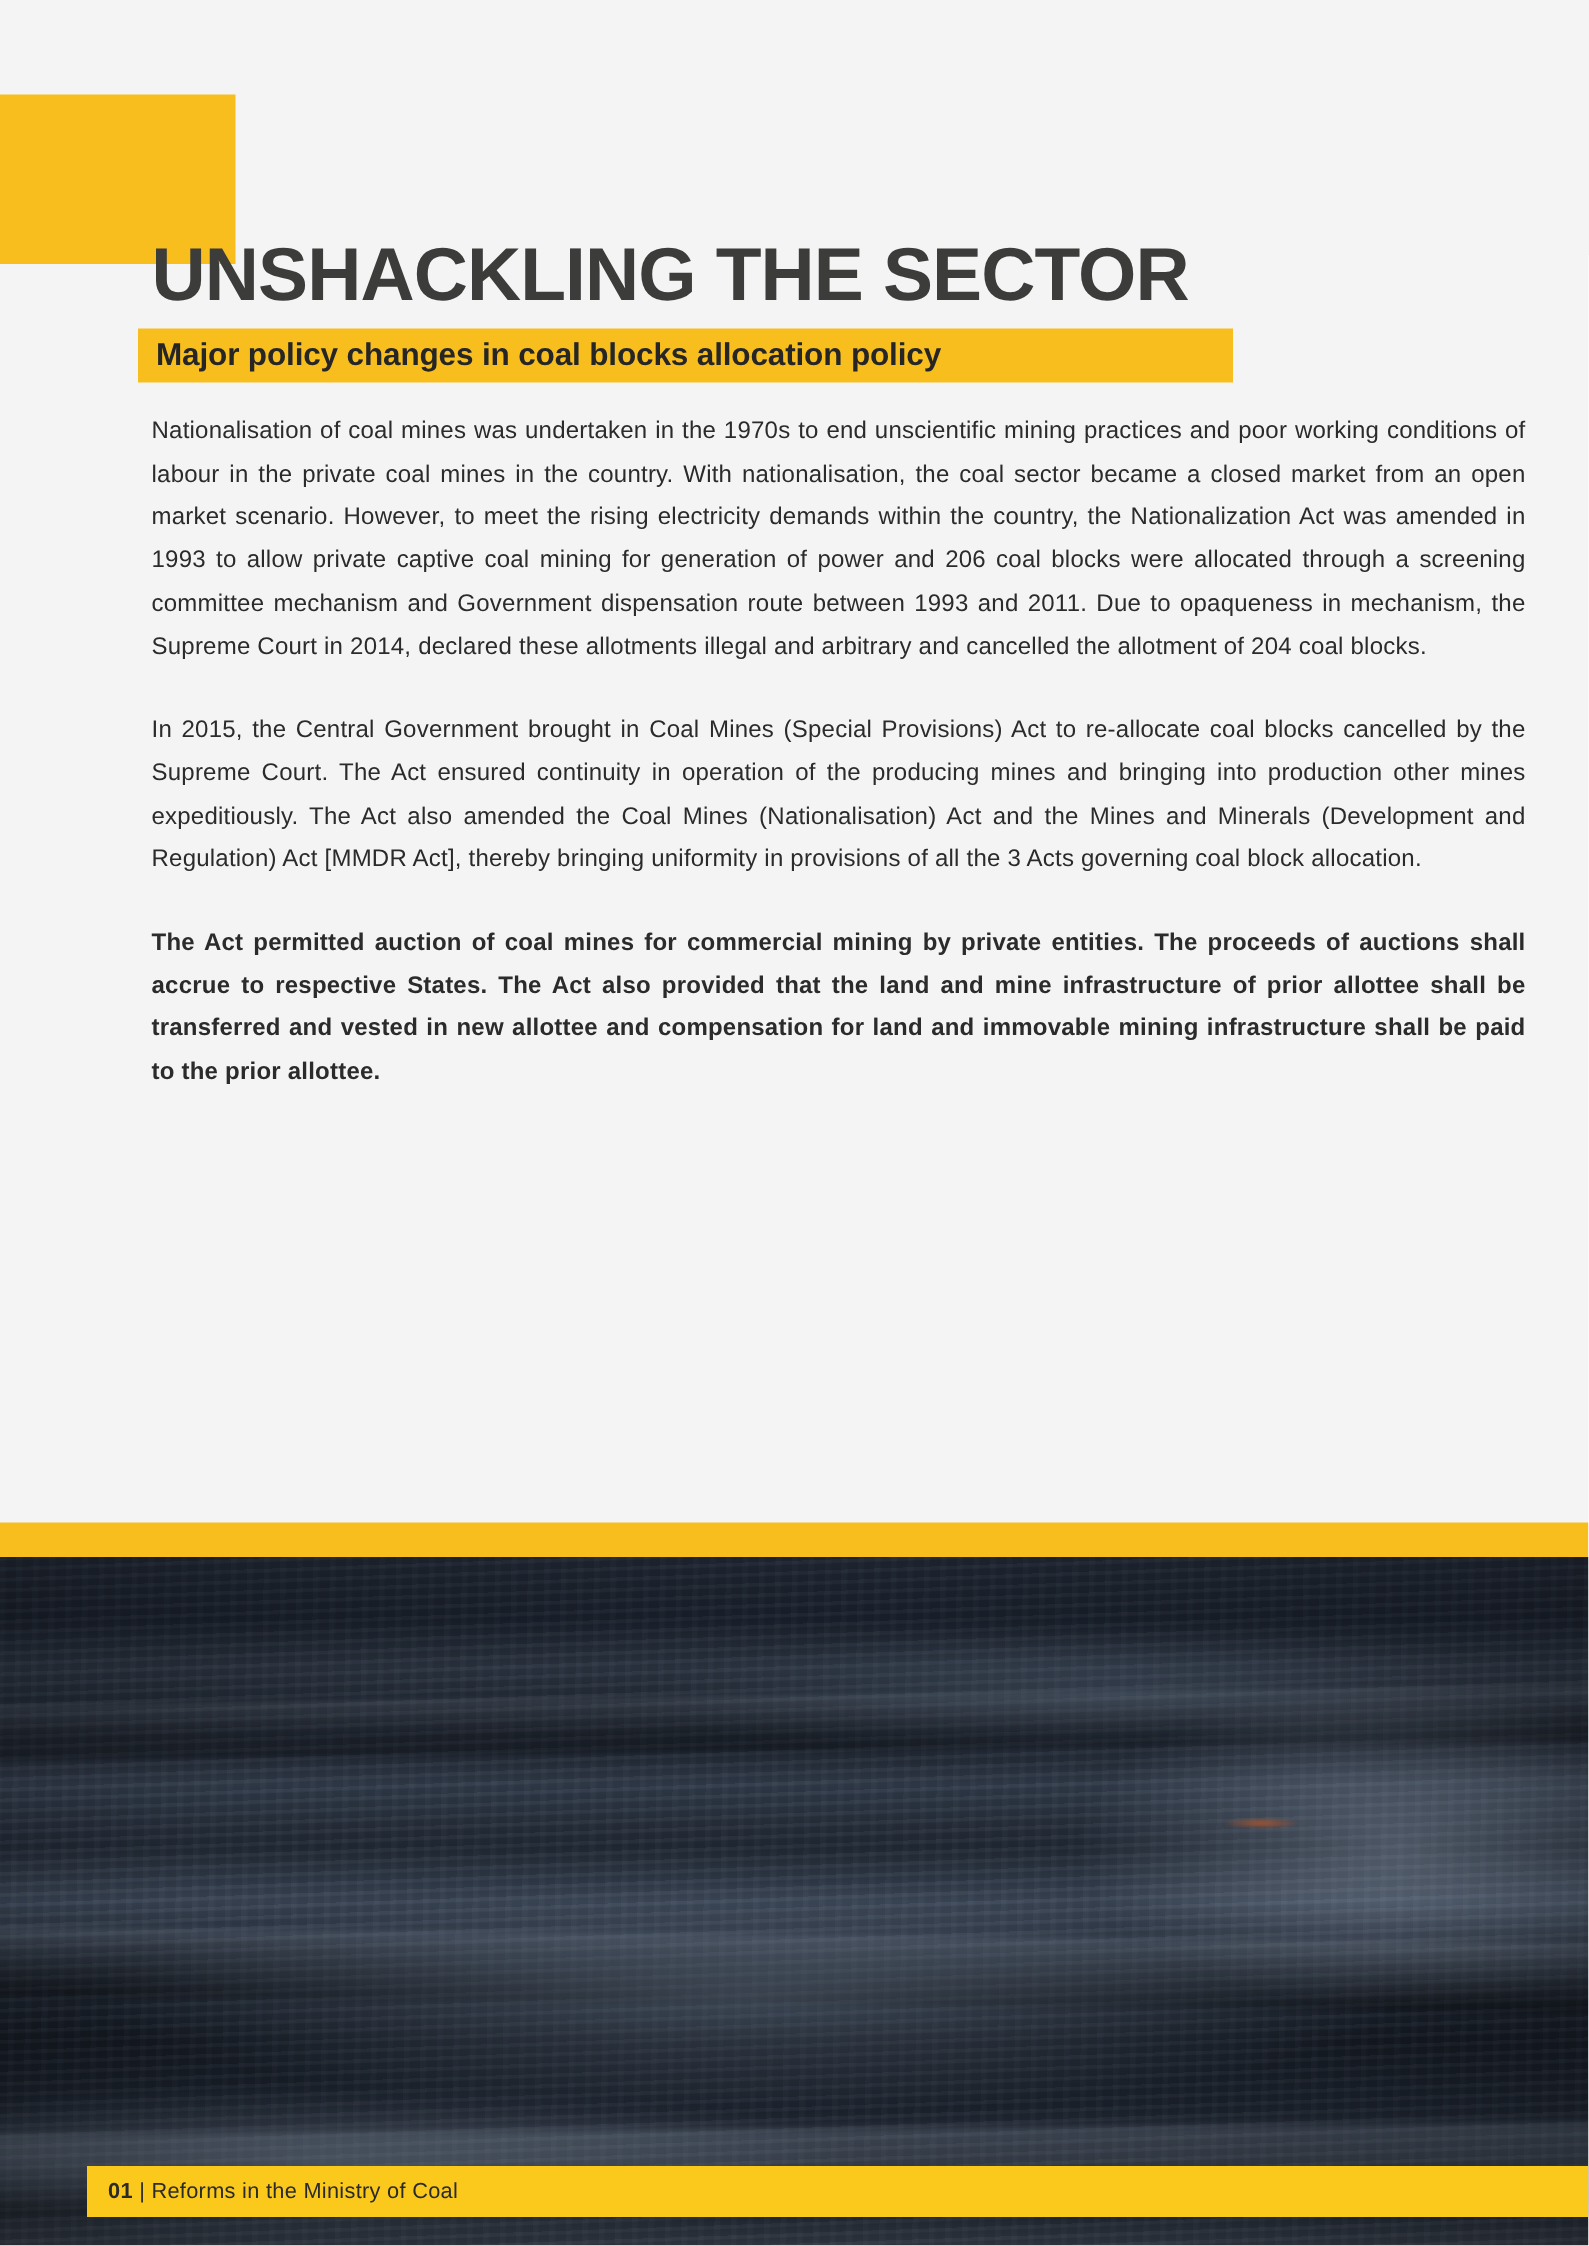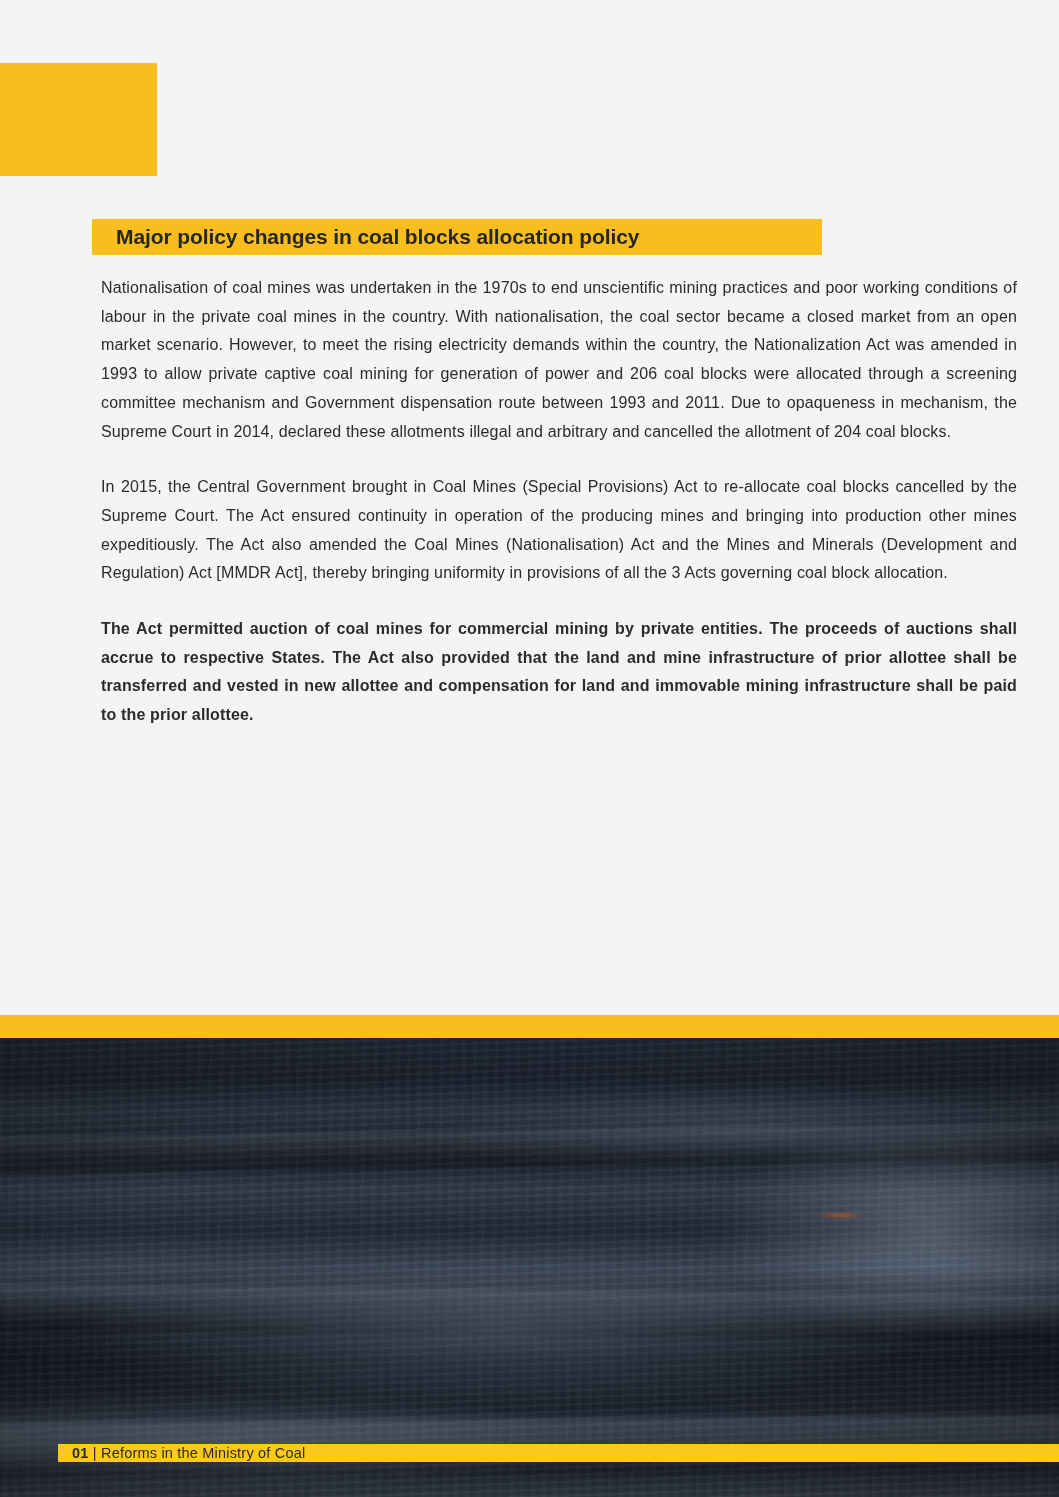--- a/index.html
+++ b/index.html
@@ -47,21 +47,21 @@
     position: absolute;
     left: 92px;
     top: 219px;
     width: 730px;
     height: 36px;
     background: #f7be1e;
     display: flex;
     align-items: center;
   }
   .section-heading-text {
-    padding-left: 24px;
+    padding-left: 12px;
     font-size: 21px;
     font-weight: 700;
     color: #262626;
     letter-spacing: -0.1px;
     font-family: "Liberation Sans", sans-serif;
   }
 
   
   .body-copy {
     position: absolute;
@@ -192,21 +192,21 @@
     inset: 0;
     background: radial-gradient(ellipse 95% 90% at 50% 48%, rgba(0,0,0,0) 40%, rgba(0,0,0,0.45) 100%);
   }
 
   
   .footer-bar {
     position: absolute;
     left: 58px;
     top: 1444px;
     width: 1001px;
-    height: 18px;
+    height: 34px;
     background: #fbc91c;
     display: flex;
     align-items: center;
   }
   .footer-text {
     padding-left: 14px;
     font-size: 14.5px;
     color: #2b2b2b;
     letter-spacing: 0.2px;
     font-family: "Liberation Sans", sans-serif;
@@ -215,20 +215,21 @@
     font-weight: 700;
   }
 </style>
 </head>
 <body>
 
 <div class="page">
 
   <div class="title-accent-block"></div>
 
+  <h1 class="page-title">UNSHACKLING THE SECTOR</h1>
 
   <div class="section-heading">
     <span class="section-heading-text">Major policy changes in coal blocks allocation policy</span>
   </div>
 
   <div class="body-copy">
     <p class="body-paragraph">Nationalisation of coal mines was undertaken in the 1970s to end unscientific mining practices and poor working conditions of labour in the private coal mines in the country. With nationalisation, the coal sector became a closed market from an open market scenario. However, to meet the rising electricity demands within the country, the Nationalization Act was amended in 1993 to allow private captive coal mining for generation of power and 206 coal blocks were allocated through a screening committee mechanism and Government dispensation route between 1993 and 2011. Due to opaqueness in mechanism, the Supreme Court in 2014, declared these allotments illegal and arbitrary and cancelled the allotment of 204 coal blocks.</p>
     <p class="body-paragraph">In 2015, the Central Government brought in Coal Mines (Special Provisions) Act to re-allocate coal blocks cancelled by the Supreme Court. The Act ensured continuity in operation of the producing mines and bringing into production other mines expeditiously. The Act also amended the Coal Mines (Nationalisation) Act and the Mines and Minerals (Development and Regulation) Act [MMDR Act], thereby bringing uniformity in provisions of all the 3 Acts governing coal block allocation.</p>
     <p class="body-paragraph">The Act permitted auction of coal mines for commercial mining by private entities. The proceeds of auctions shall accrue to respective States. The Act also provided that the land and mine infrastructure of prior allottee shall be transferred and vested in new allottee and compensation for land and immovable mining infrastructure shall be paid to the prior allottee.</p>
   </div>

